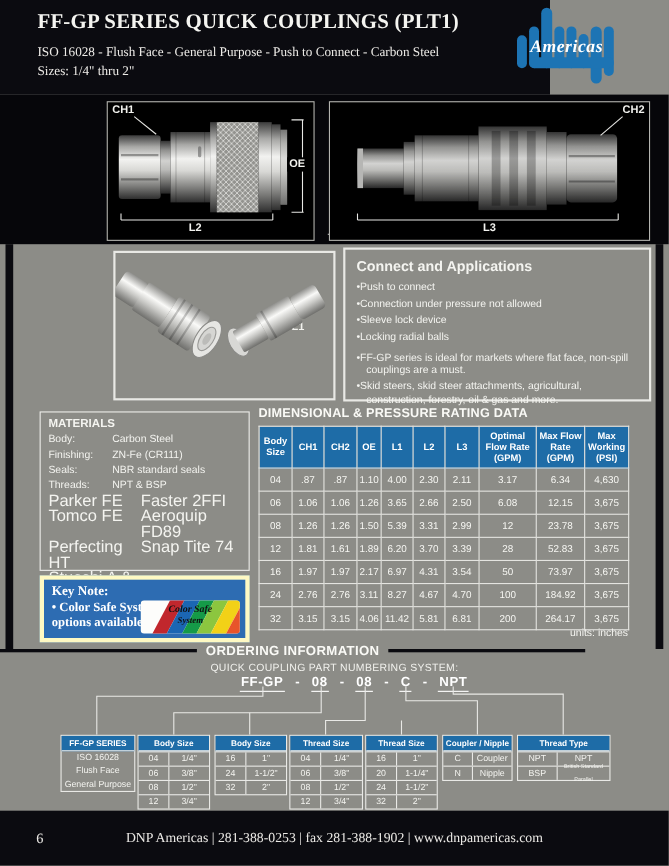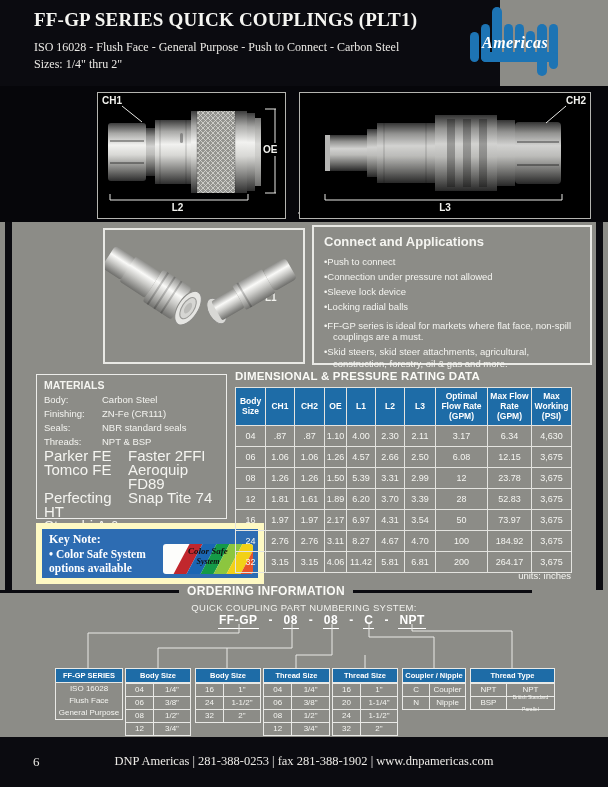--- a/index.html
+++ b/index.html
@@ -52,21 +52,21 @@
   .materials-box{left:36px;top:374px;width:191px;height:145px;border:1.5px solid #ededea;box-sizing:border-box;padding:4px 7px;color:#f4f4f0;}
   .mat-title{font-size:10.5px;font-weight:bold;margin-bottom:2px;}
   .mat-row{display:flex;font-size:9.5px;line-height:14px;}
   .mat-label{width:58px;flex:none;}
   .mat-value{flex:1;}
   .mi-title{font-size:10.5px;font-weight:bold;margin:9px 0 2px 0;}
   .mi-row{display:flex;font-size:15px;line-height:14px;}
   .mi-c1{width:84px;flex:none;} .mi-c2{flex:1;}
 
   
-  .keynote-box{left:36px;top:523px;width:228px;height:61px;background:var(--keynote-blue,#2d6cb2);border:6px solid #fef9c3;box-sizing:border-box;padding:3px 7px;color:#fff;font-family:"Liberation Serif",serif;font-weight:bold;}
+  .keynote-box{left:36px;top:523px;width:191px;height:61px;background:var(--keynote-blue,#2d6cb2);border:4px solid #fef9c3;box-sizing:border-box;padding:3px 7px;color:#fff;font-family:"Liberation Serif",serif;font-weight:bold;}
   .kn-title{font-size:12px;}
   .kn-bullet{font-size:11.5px;line-height:1.2;width:118px;margin-top:1px;}
   .colorsafe{position:absolute;right:5px;bottom:4px;width:90px;height:30px;background:#fdfdfb;border-radius:3px;overflow:hidden;}
   .cs-stripes{position:absolute;left:18px;top:-6px;width:80px;height:44px;display:flex;transform:skewX(-28deg);}
   .cs-stripe{flex:1;}
   .cs-text{position:absolute;left:0;top:2px;width:100%;text-align:center;color:#111;font-family:"Liberation Serif",serif;font-style:italic;font-weight:bold;font-size:9px;line-height:1.2;}
   .cs-line2{font-size:8px;}
 
   
   .dim-title{left:235px;top:370px;color:#fafaf6;font-weight:bold;font-size:11.5px;letter-spacing:.2px;}
@@ -359,21 +359,21 @@
           <td>2.11</td>
           <td>3.17</td>
           <td>6.34</td>
           <td>4,630</td>
         </tr>
         <tr>
           <td>06</td>
           <td>1.06</td>
           <td>1.06</td>
           <td>1.26</td>
-          <td>4.57</td>
+          <td>3.65</td>
           <td>2.66</td>
           <td>2.50</td>
           <td>6.08</td>
           <td>12.15</td>
           <td>3,675</td>
         </tr>
         <tr>
           <td>08</td>
           <td>1.26</td>
           <td>1.26</td>

